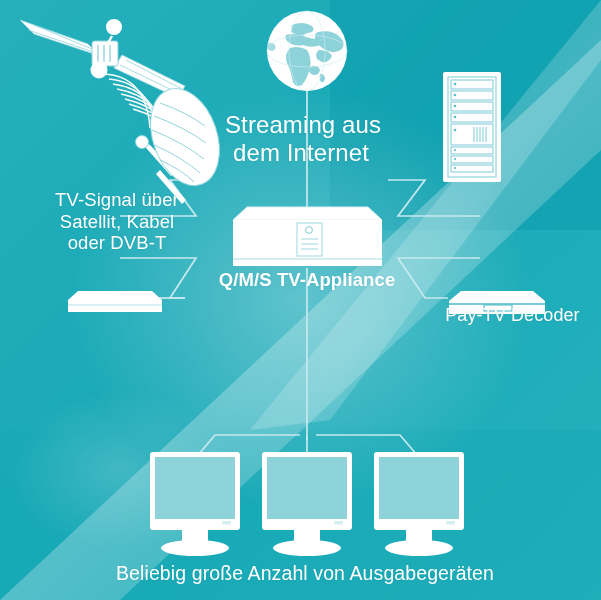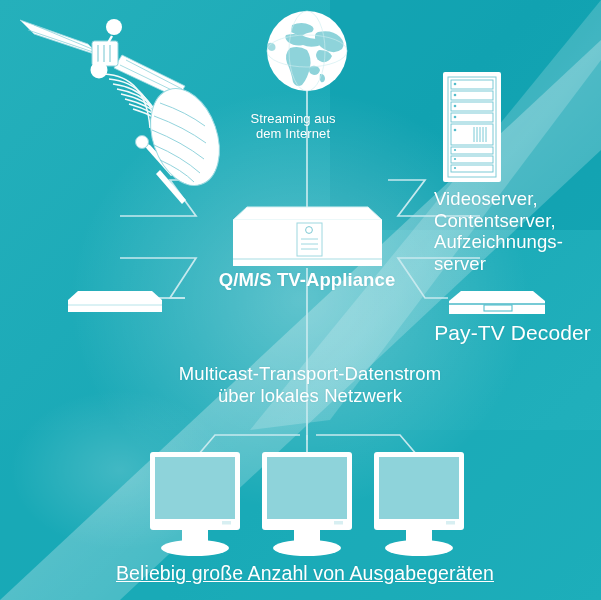--- a/index.html
+++ b/index.html
@@ -228,32 +228,29 @@
     </g>
     <g>
       <rect x="374" y="452" width="90" height="78" rx="3" fill="#ffffff"></rect>
       <rect x="379" y="457" width="80" height="62" fill="#8ed3da"></rect>
       <rect x="446" y="521" width="9" height="3.5" fill="#d8eff2"></rect>
       <rect x="406" y="530" width="26" height="16" fill="#ffffff"></rect>
       <ellipse cx="419" cy="548" rx="34" ry="8" fill="#ffffff"></ellipse>
     </g>
   </svg>
 
-  <div class="lbl" style="left:217px;top:111px;width:152px;font-size:13px;">Streaming aus
+  <div class="lbl" style="left:225px;top:111px;width:152px;font-size:24px;">Streaming aus
 dem Internet</div>
 
-
-  <div class="lbl" style="left:434px;top:188px;width:166px;font-size:18.5px;text-align:left;">Videoserver,
-Contentserver,
-Aufzeichnungs-
-server</div>
+  <div class="lbl" style="left:22px;top:189px;width:190px;font-size:18.5px;">TV-Signal über
+Satellit, Kabel
+oder DVB-T</div>
+
 
   <div class="lbl" style="left:187px;top:269px;width:240px;font-size:18.5px;font-weight:bold;">Q/M/S TV-Appliance</div>
 
 
-  <div class="lbl" style="left:430px;top:321px;width:165px;font-size:21px;">Pay-TV Decoder</div>
-
-  <div class="lbl" style="left:160px;top:363px;width:300px;font-size:18.5px;">Multicast-Transport-Datenstrom
-über lokales Netzwerk</div>
-
-  <div class="lbl" style="left:55px;top:562px;width:500px;font-size:19.5px;text-decoration:underline;">Beliebig große Anzahl von Ausgabegeräten</div>
+  <div class="lbl" style="left:430px;top:305px;width:165px;font-size:18px;">Pay-TV Decoder</div>
+
+
+  <div class="lbl" style="left:55px;top:562px;width:500px;font-size:19.5px;">Beliebig große Anzahl von Ausgabegeräten</div>
 
 </div>
 
 </body></html>

